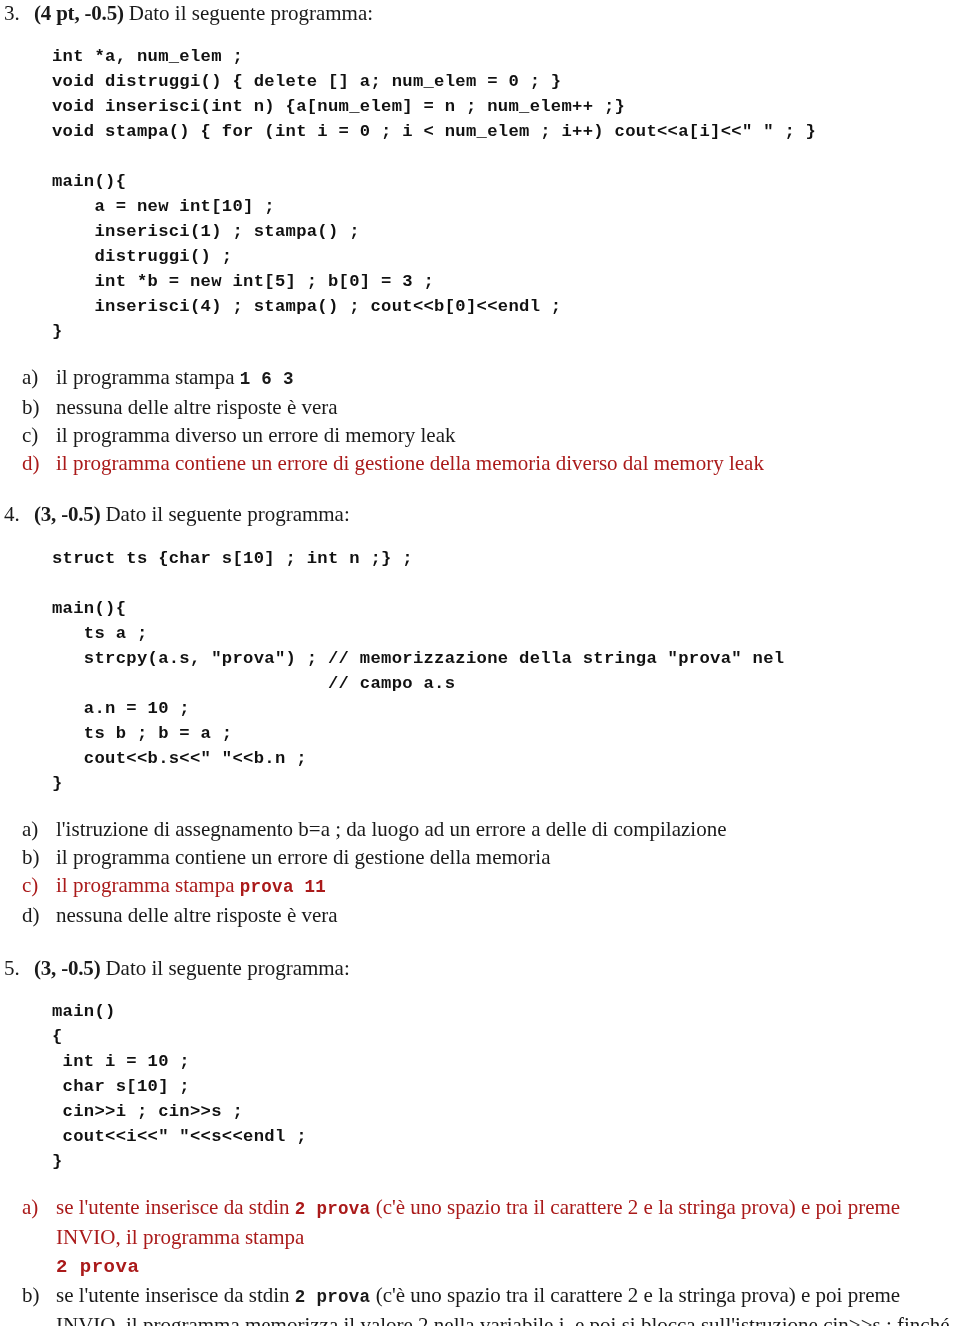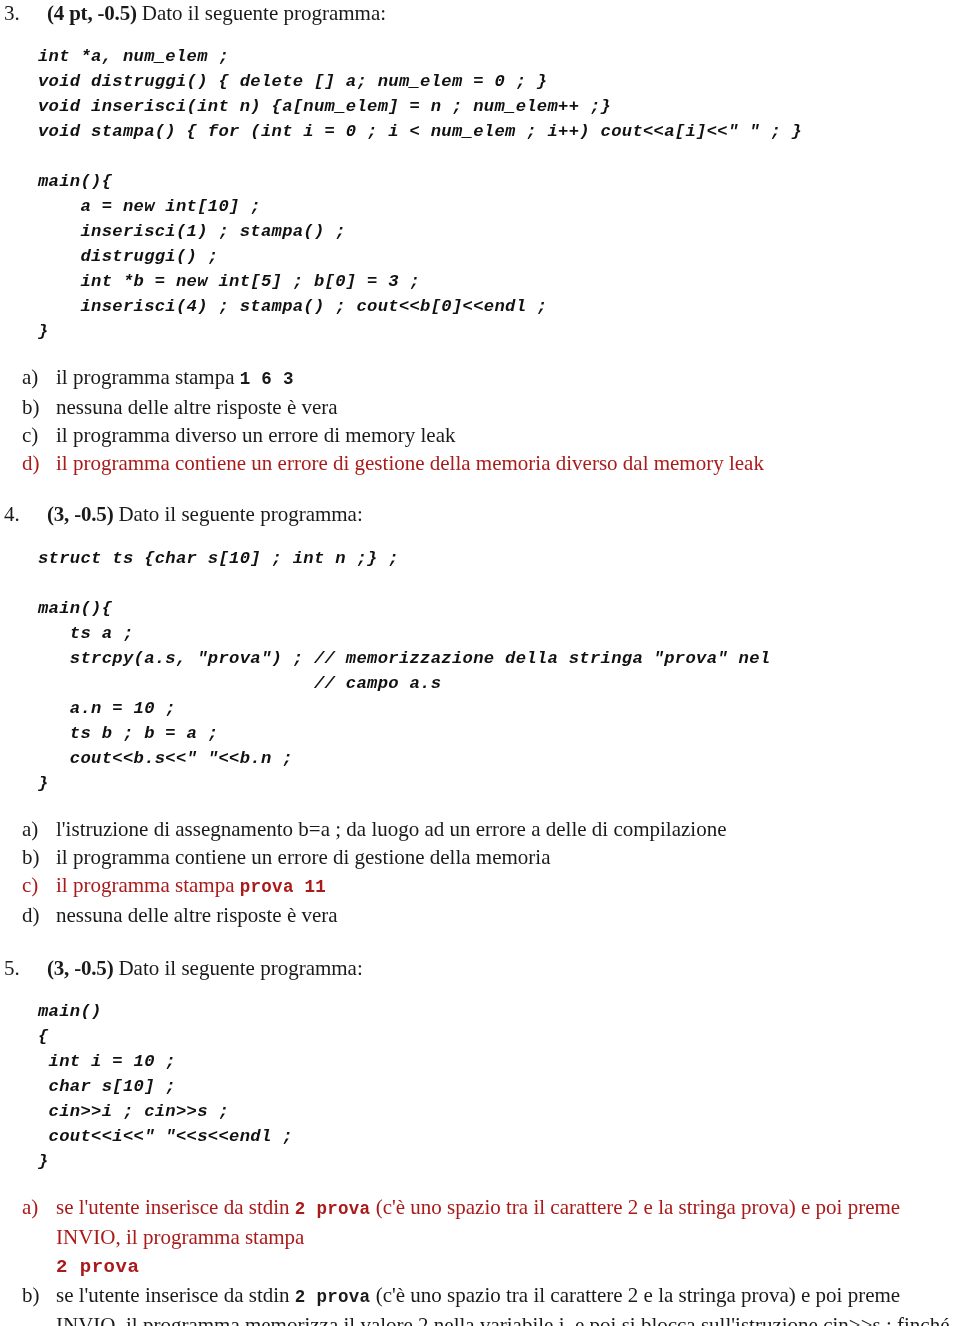--- a/index.html
+++ b/index.html
@@ -38,35 +38,33 @@
     flex: 0 0 34px;
     text-align: left;
     padding-left: 4px;
     box-sizing: border-box;
     font-size: 21px;
   }
   .q-points {
     font-weight: bold;
     letter-spacing: -0.2px;
     margin-right: 5px;
-    margin-left: 13px;
   }
   .q-prompt { }
 
   
   .code {
     font-family: "Liberation Mono", "DejaVu Sans Mono", monospace;
     font-size: 17.2px;
     line-height: 25px;
     font-weight: bold;
     white-space: pre;
     color: #111111;
     letter-spacing: 0.3px;
-    margin-left: 38px;
-    font-style: italic;
+    margin-left: 52px;
   }
 
   
   .answers {
     margin-left: 22px;
     font-size: 21px;
     line-height: 28px;
   }
   .ans {
     display: flex;

